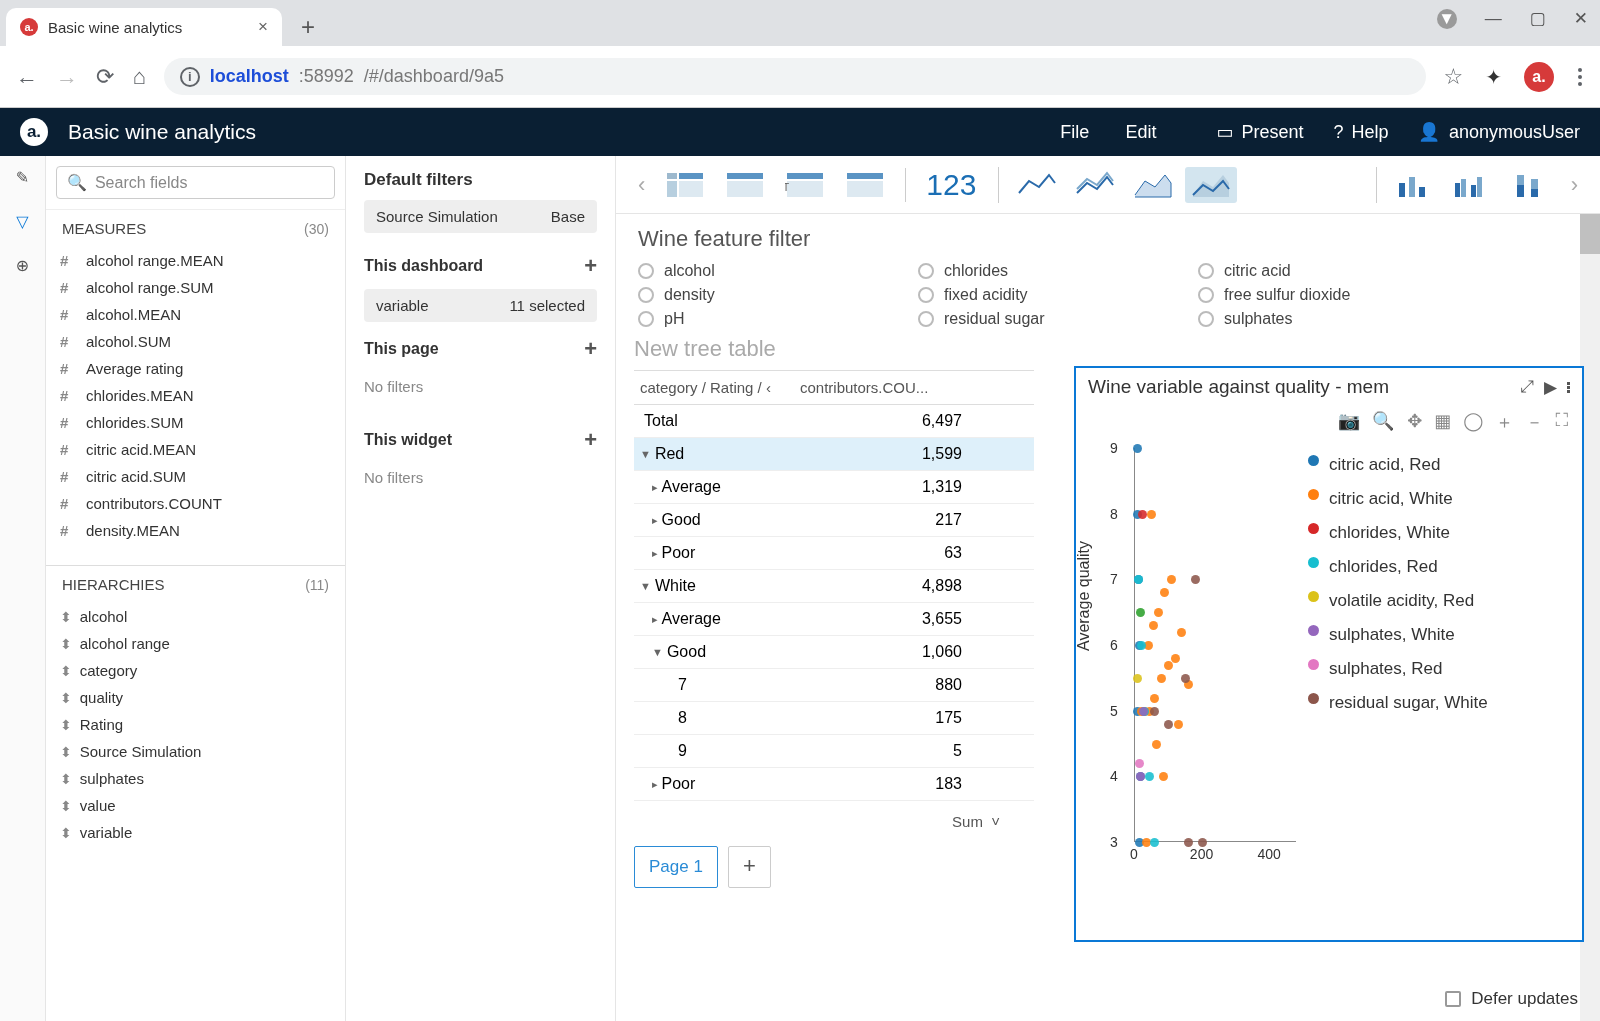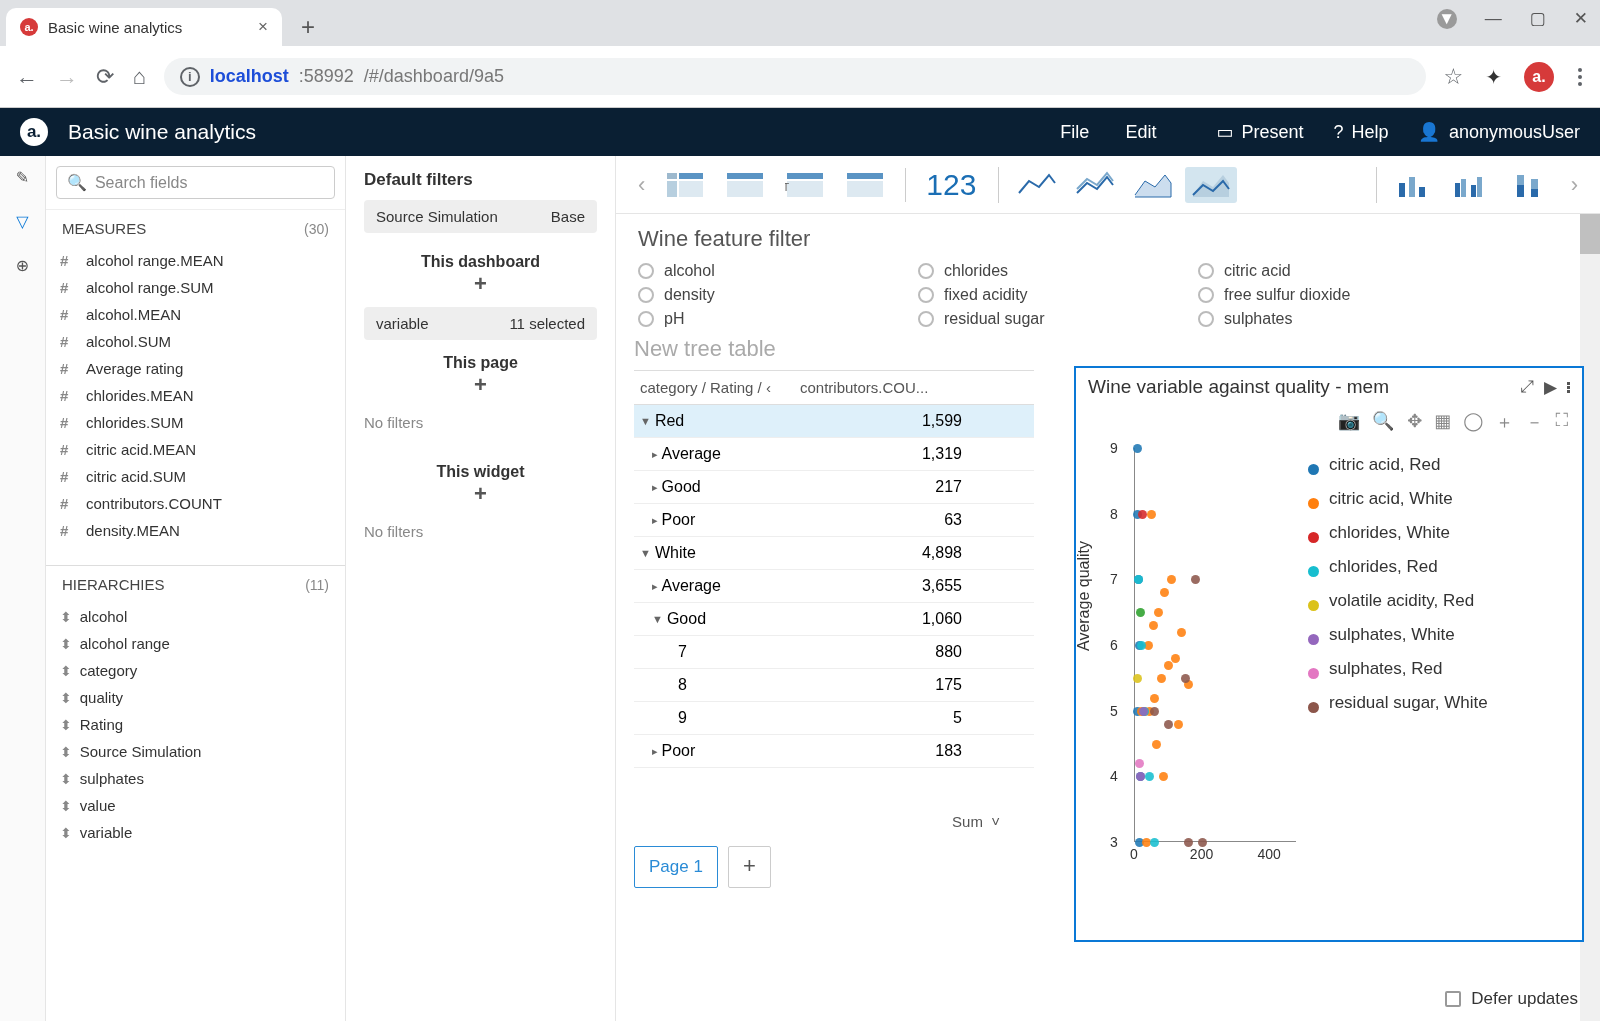--- a/index.html
+++ b/index.html
@@ -56,21 +56,21 @@
 .hi-ico { font-size:14px; color:#888;}
 
 
 .scroll-list::-webkit-scrollbar { width:12px; }
 .scroll-list::-webkit-scrollbar-thumb { background:#c8c8c8; border-radius:2px; }
 .scroll-list::-webkit-scrollbar-track { background:#f0f0f0; }
 
 .filter-panel { width:270px; background:#fff; border-right:1px solid #e5e5e5; padding:14px 18px; font-size:16px; color:#333;}
 .filter-panel h4 { font-size:17px; font-weight:600; margin-bottom:10px;}
 .filter-pill { background:#eee; border-radius:4px; padding:8px 12px; display:flex; justify-content:space-between; font-size:15px; margin-bottom:20px;}
-.filter-row { display:flex; justify-content:space-between; align-items:center; margin:14px 0 10px; font-weight:600;flex-direction:column;}
+.filter-row { display:flex; justify-content:space-between; align-items:center; margin:14px 0 10px; font-weight:600;}
 .filter-row .plus { font-size:22px; color:#555; cursor:pointer; }
 .filter-sel { background:#eee; border-radius:4px; padding:8px 12px; display:flex; justify-content:space-between; font-size:15px;}
 .filter-empty { color:#888; font-size:15px; padding:6px 0 18px;}
 
 .workspace { flex:1; display:flex; flex-direction:column; overflow:hidden; }
 .viz-toolbar { height:58px; border-bottom:1px solid #e5e5e5; display:flex; align-items:center; padding:0 16px; gap:8px; }
 .viz-toolbar .chev { font-size:22px; color:#aaa; padding:0 6px;}
 .viz-group { display:flex; border-left:1px solid #ccc; padding-left:12px; margin-left:6px; gap:6px;}
 .viz-btn { width:52px; height:36px; display:flex; align-items:center; justify-content:center; border-radius:3px;}
 .viz-btn.sel { background:#d3e5ef; }
@@ -113,21 +113,21 @@
 .scatter-tools .ti{ font-size:18px;}
 .scatter-body { flex:1; display:flex; padding:4px 8px 12px 4px; overflow:hidden;}
 .chart-area { width:220px; position:relative; }
 .ylabel { position:absolute; left:4px; top:200px; transform:rotate(-90deg); transform-origin:left; font-size:16px; color:#333;}
 .yaxis { position:absolute; left:54px; top:6px; bottom:40px; border-left:1px solid #888;}
 .ytick { position:absolute; left:30px; font-size:14px; color:#333; transform:translateY(-50%);}
 .xaxis { position:absolute; left:54px; right:4px; bottom:40px; border-top:1px solid #888;}
 .xtick { position:absolute; bottom:20px; font-size:14px; color:#333; transform:translateX(-50%);}
 .dot { position:absolute; width:9px; height:9px; border-radius:50%; opacity:0.88;}
 .legend { flex:1; padding:6px 0 0 8px; overflow:hidden;}
-.leg-item { display:flex; align-items:flex-end; gap:10px; padding:7px 0; font-size:17px; color:#333;}
+.leg-item { display:flex; align-items:flex-start; gap:10px; padding:7px 0; font-size:17px; color:#333;}
 .leg-dot { width:11px;height:11px;border-radius:50%;}
 
 .defer { position:absolute; right:22px; bottom:12px; display:flex; align-items:center; gap:10px; font-size:17px; color:#333;}
 .defer .cb { width:16px;height:16px;border:2px solid #999;border-radius:2px;}
 </style>
 </head>
 <body>
 
 <div class="browser-chrome">
   <div class="tab-strip">
@@ -460,20 +460,24 @@
         </div>
 
         <div class="tree-table" style="width:400px; position:relative;">
           <h3>New tree table</h3>
           <div class="tbl" style="position:relative;">
             <div class="tbl-head">
               <div class="c1">category / Rating / ‹</div>
               <div class="c2">contributors.COU...</div>
             </div>
             <div class="tbl-body" id="tbl-body">
+                <div class="trow">
+                  <div class="c1 ind0"><span class="arrow"></span> Total</div>
+                  <div class="c2">6,497</div>
+                </div>
                 <div class="trow sel">
                   <div class="c1 ind0"><span class="arrow">▼</span> Red</div>
                   <div class="c2">1,599</div>
                 </div>
                 <div class="trow">
                   <div class="c1 ind1"><span class="arrow">▸</span> Average</div>
                   <div class="c2">1,319</div>
                 </div>
                 <div class="trow">
                   <div class="c1 ind1"><span class="arrow">▸</span> Good</div>

